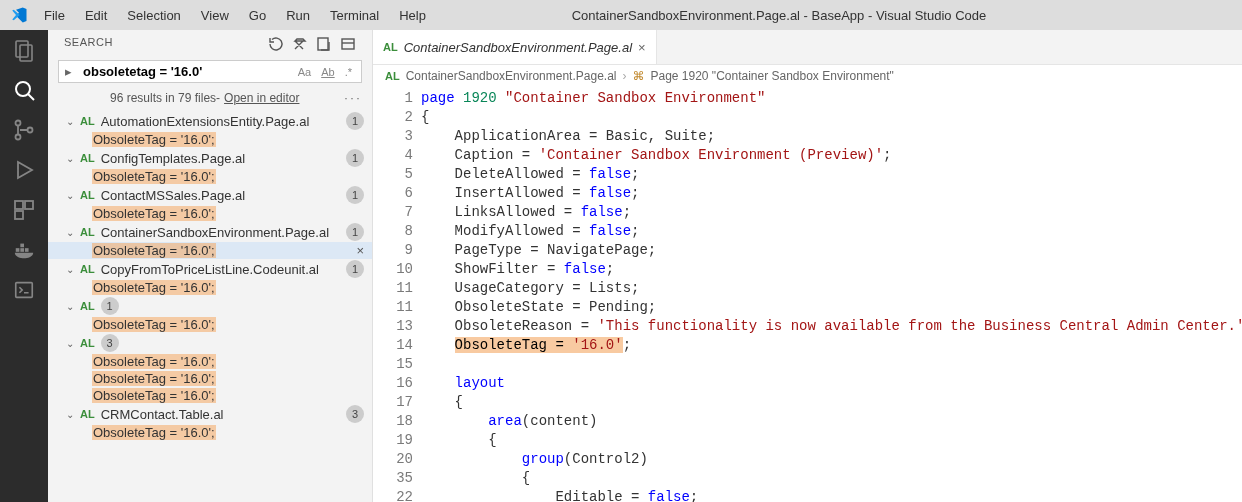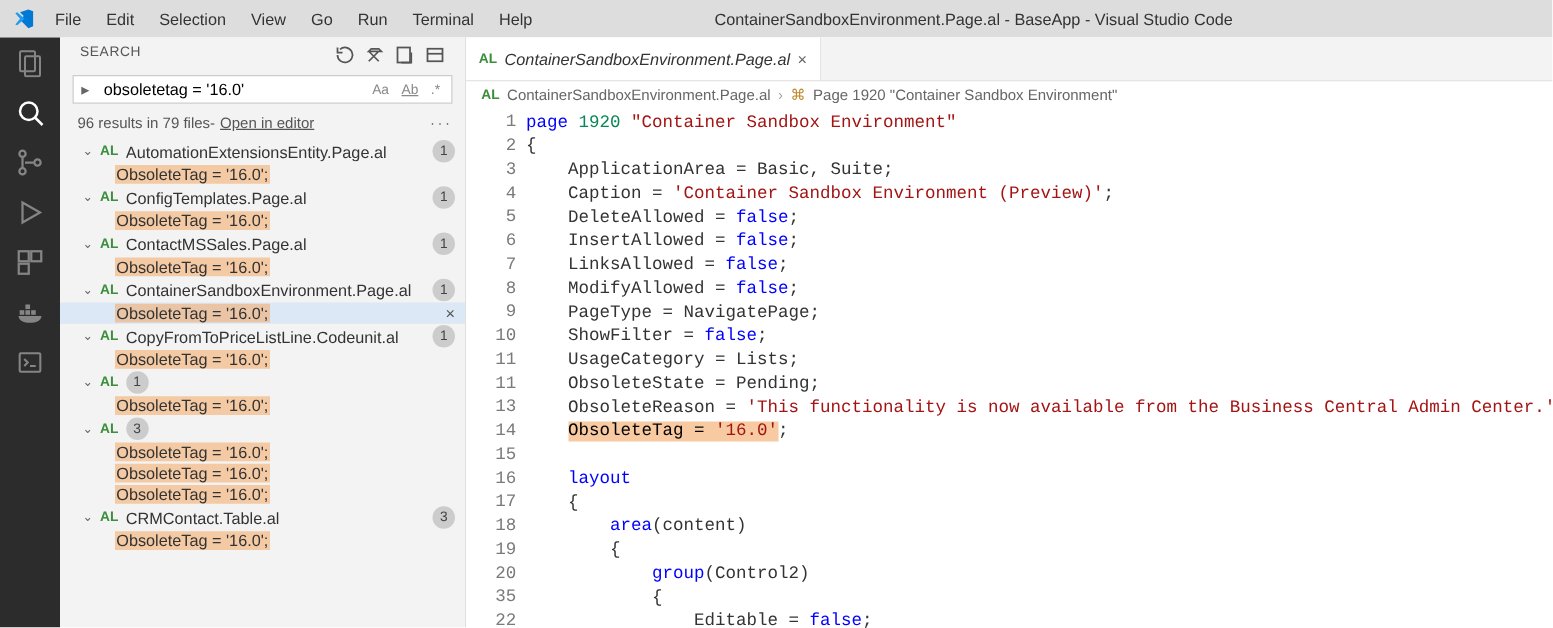--- a/index.html
+++ b/index.html
@@ -24,25 +24,25 @@
 
 
 .sidebar { width: 325px; background: #f3f3f3; display: flex; flex-direction: column; border-right: 1px solid #e0e0e0; }
 .sidebar-header { display: flex; align-items: flex-start; padding: 6px 16px; color: #555; font-size: 11px; }
 .sidebar-header .label { flex: 1; letter-spacing: 0.5px; }
 .sidebar-header .hactions { display: flex; gap: 8px; color: #555; }
 .sidebar-header .hactions svg, .sidebar-header .hactions span { width: 16px; height: 16px; }
 
 .search-input-row { display: flex; align-items: center; margin: 2px 10px 6px 10px; background: #fff; border: 1px solid #ccc; padding: 3px 6px; }
 .search-input-row .chev { width: 14px; color: #666; margin-right: 4px; }
-.search-input-row .si { flex: 1; border: none; outline: none; font-size: 13px; }
+.search-input-row .si { flex: 1; border: none; outline: none; font-size: 13px; font-weight: bold; }
 .search-input-row .opts { display: flex; gap: 4px; color: #888; font-size: 11px; }
 .search-input-row .opts span { padding: 1px 3px; }
 
-.results-summary { display: flex; align-items: center; padding: 2px 10px 6px 14px; color: #555; font-size: 12px; }
+.results-summary { display: flex; align-items: center; padding: 2px 10px 6px 14px; color: #555; font-size: 12px; margin-left: 48px; }
 .results-summary .link { text-decoration: underline; margin-left: 4px; cursor: pointer; }
 .results-summary .more { margin-left: auto; color: #666; letter-spacing: 2px; }
 
 .results { flex: 1; overflow-y: auto; }
 .file-row { display: flex; align-items: center; padding: 1px 8px 1px 18px; color: #333; }
 .file-row .twisty { width: 12px; color: #666; margin-right: 2px; font-size: 10px; }
 .file-row .ftype { color: #3b8e3b; font-size: 11px; font-weight: bold; margin-right: 6px; }
 .file-row .fname { flex: 1; white-space: nowrap; overflow: hidden; text-overflow: ellipsis; }
 .file-row .badge { background: #cccccc; color: #444; border-radius: 10px; font-size: 11px; min-width: 18px; height: 18px; display: flex; align-items: center; justify-content: center; padding: 0 5px; }
 .match-row { display: flex; align-items: center; padding: 1px 8px 1px 44px; color: #333; }

